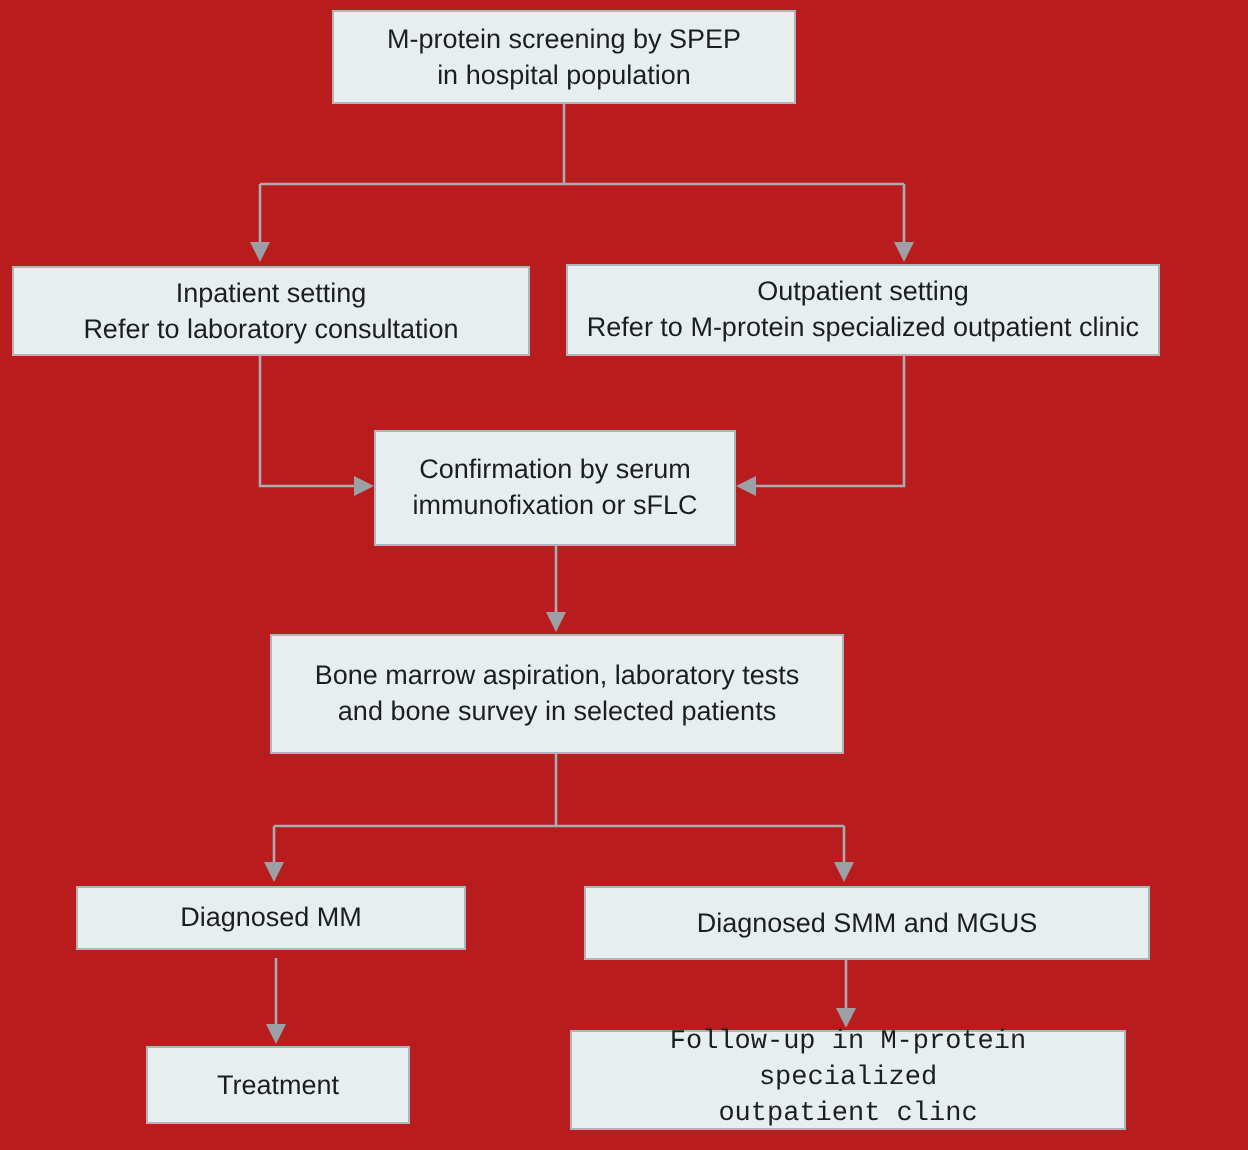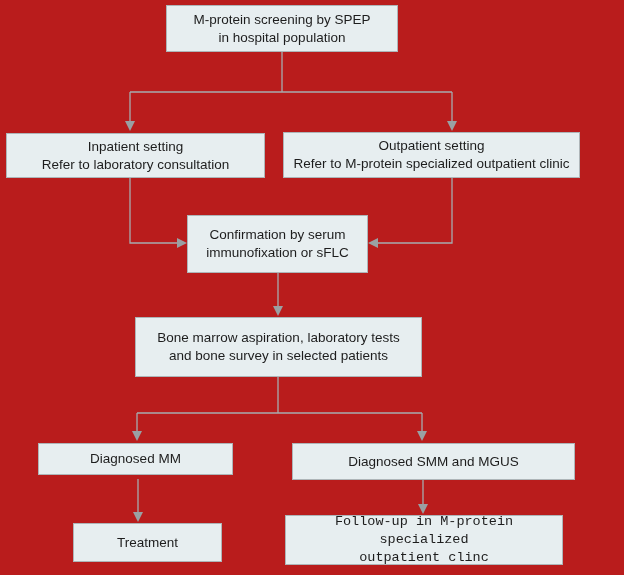--- a/index.html
+++ b/index.html
@@ -90,18 +90,18 @@
   <div class="node" style="left:187px; top:215px; width:181px; height:58px;">Confirmation by serum
 immunofixation or sFLC</div>
 
   <div class="node" style="left:135px; top:317px; width:287px; height:60px;text-align:center;">Bone marrow aspiration, laboratory tests
 and bone survey in selected patients</div>
 
   <div class="node" style="left:38px; top:443px; width:195px; height:32px;">Diagnosed MM</div>
 
   <div class="node" style="left:282px; top:443px; width:283px; height:37px;margin-left:10px;">Diagnosed SMM and MGUS</div>
 
-  <div class="node" style="left:73px; top:523px; width:149px; height:39px;">Treatment</div>
+  <div class="node" style="left:73px; top:523px; width:132px; height:39px;">Treatment</div>
 
   <div class="node" style="left:285px; top:515px; width:278px; height:50px;font-family:Liberation Mono, monospace;">Follow-up in M-protein specialized
 outpatient clinc</div>
 
 </div>
 
 </body></html>

